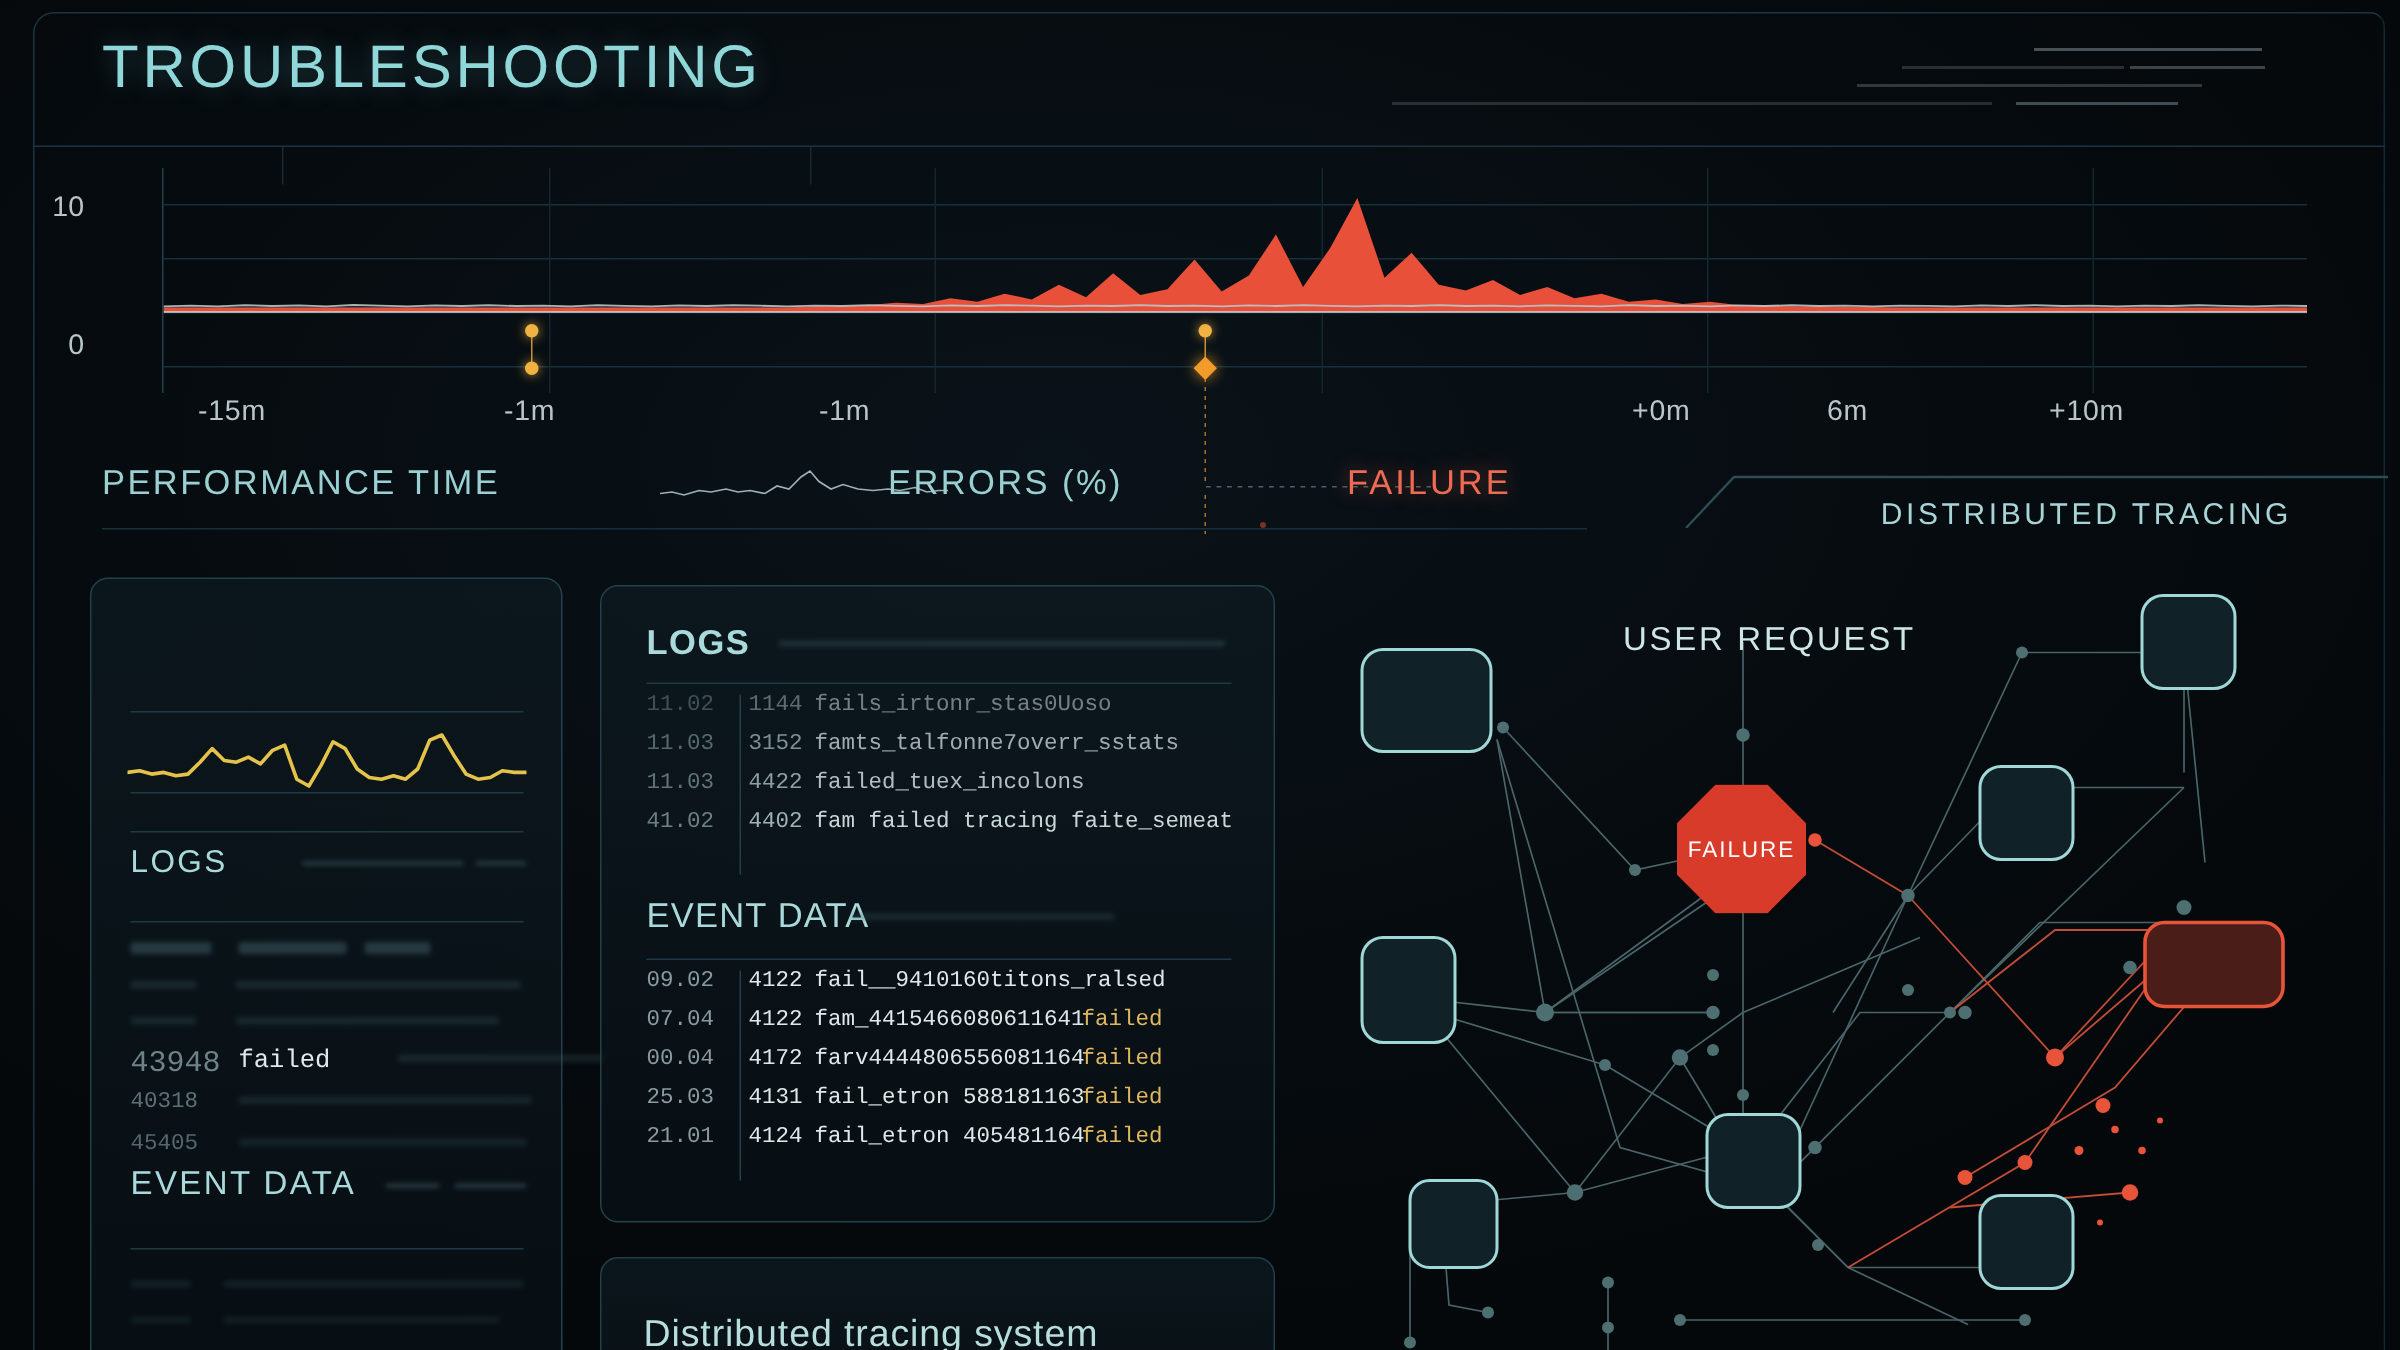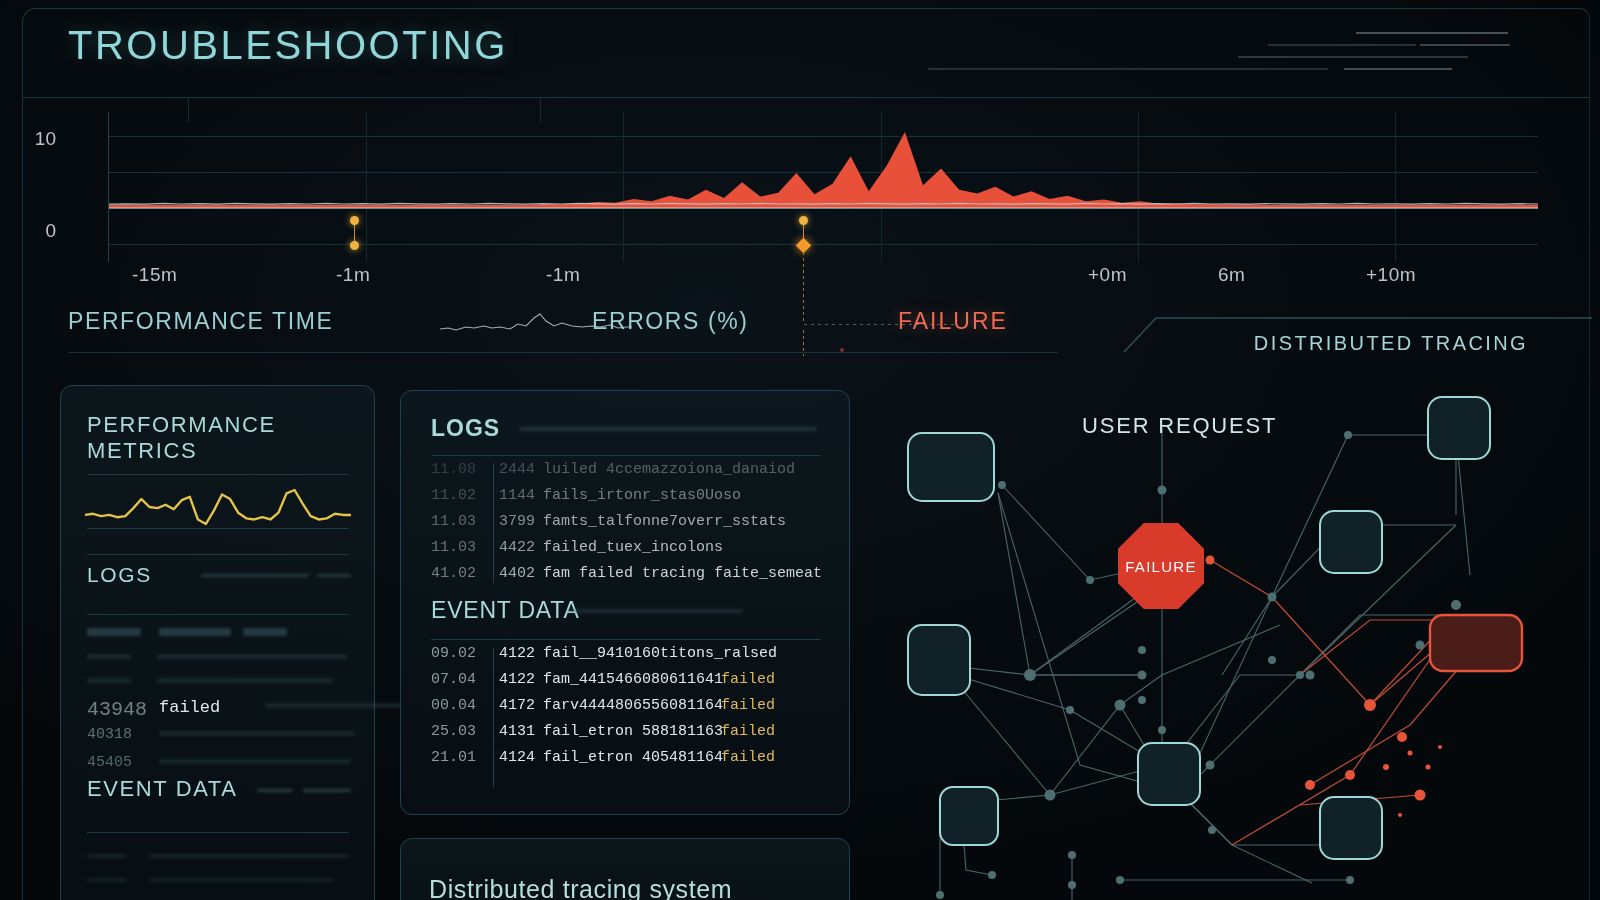--- a/index.html
+++ b/index.html
@@ -215,21 +215,20 @@
   </div>
   <div class="legend-rule"></div>
   <div style="position:absolute;left:840px;top:348px;width:4px;height:4px;border-radius:50%;background:#7a3026;"></div>
 
   <svg class="dt-corner" viewBox="0 0 470 40">
     <path d="M2 40 L34 6 L470 6" fill="none" stroke="#2b4d56" stroke-width="1.6"></path>
   </svg>
   <div class="dt-head">DISTRIBUTED TRACING</div>
 
   <div class="panel" id="panel-left">
-    <div class="sec-head" style="left:26px; top:26px; font-size:22px;">PERFORMANCE METRICS</div>
     <div class="sec-rule" style="left:26px; top:88px; width:262px;"></div>
     <svg style="position:absolute;left:24px;top:96px;width:266px;height:48px" viewBox="0 0 266 48" preserveAspectRatio="none">
       <polyline id="metrics-spark" fill="none" stroke="#e5c24a" stroke-width="2.4" stroke-linejoin="round" stroke-linecap="round" points="0,32.93333333333334 8.06060606060606,31.800000000000004 16.12121212121212,34.06666666666666 24.181818181818183,32.93333333333334 32.24242424242424,35.2 40.303030303030305,34.06666666666666 48.36363636363637,26.13333333333334 56.42424242424243,17.066666666666663 64.48484848484848,25 72.54545454545455,26.13333333333334 80.60606060606061,22.73333333333333 88.66666666666666,27.266666666666666 96.72727272727273,18.200000000000006 104.78787878787878,14.800000000000004 112.84848484848486,37.46666666666667 120.9090909090909,42 128.96969696969697,28.4 137.03030303030303,12.533333333333335 145.0909090909091,17.066666666666663 153.15151515151516,30.666666666666668 161.21212121212122,36.333333333333336 169.27272727272728,37.46666666666667 177.33333333333331,35.2 185.3939393939394,37.46666666666667 193.45454545454547,30.666666666666668 201.5151515151515,11.399999999999999 209.57575757575756,8 217.63636363636365,21.6 225.69696969696972,34.06666666666666 233.75757575757575,37.46666666666667 241.8181818181818,36.333333333333336 249.8787878787879,31.800000000000004 257.93939393939394,32.93333333333334 266,32.93333333333334"></polyline>
     </svg>
     <div class="sec-rule" style="left:26px; top:142px; width:262px;"></div>
     <div class="sec-rule" style="left:26px; top:168px; width:262px;"></div>
 
     <div class="sec-head" style="left:26px; top:177px; font-size:21px;">LOGS</div>
     <div class="blur-row" style="left:140px; top:188px; width:150px; height:3px;">
       <i style="left:0;width:108px;height:3px;"></i>
@@ -285,33 +284,28 @@
   </div>
 
   <div class="panel" id="panel-logs">
     <div class="sec-head" style="left:30px; top:24px; font-size:23px; font-weight:700; letter-spacing:1px;">LOGS</div>
     <div class="blur-row" style="left:118px; top:36px; width:300px; height:4px;">
       <i style="left:0;width:298px;height:4px;opacity:.40"></i>
     </div>
     <div class="sec-rule" style="left:30px; top:64px; width:390px;"></div>
     <div class="log-sep" style="left:92px; top:72px; height:120px;"></div>
     <div class="log-list" id="logs-rows" style="left:30px; top:70px; width:400px;">
-        <div class="log-row mono " style="opacity: 0.38;">
-          <span class="t">11.08</span>
-          <span class="c">2444</span>
-          <span class="m">luiled 4ccemazzoiona_danaiod</span>
-        </div>
         <div class="log-row mono " style="opacity: 0.55;">
           <span class="t">11.02</span>
           <span class="c">1144</span>
           <span class="m">fails_irtonr_stas0Uoso</span>
         </div>
         <div class="log-row mono " style="opacity: 0.78;">
           <span class="t">11.03</span>
-          <span class="c">3799</span>
+          <span class="c">3152</span>
           <span class="m">famts_talfonne7overr_sstats</span>
         </div>
         <div class="log-row mono " style="opacity: 0.88;">
           <span class="t">11.03</span>
           <span class="c">4422</span>
           <span class="m">failed_tuex_incolons</span>
         </div>
         <div class="log-row mono " style="opacity: 1;">
           <span class="t">41.02</span>
           <span class="c">4402</span>

